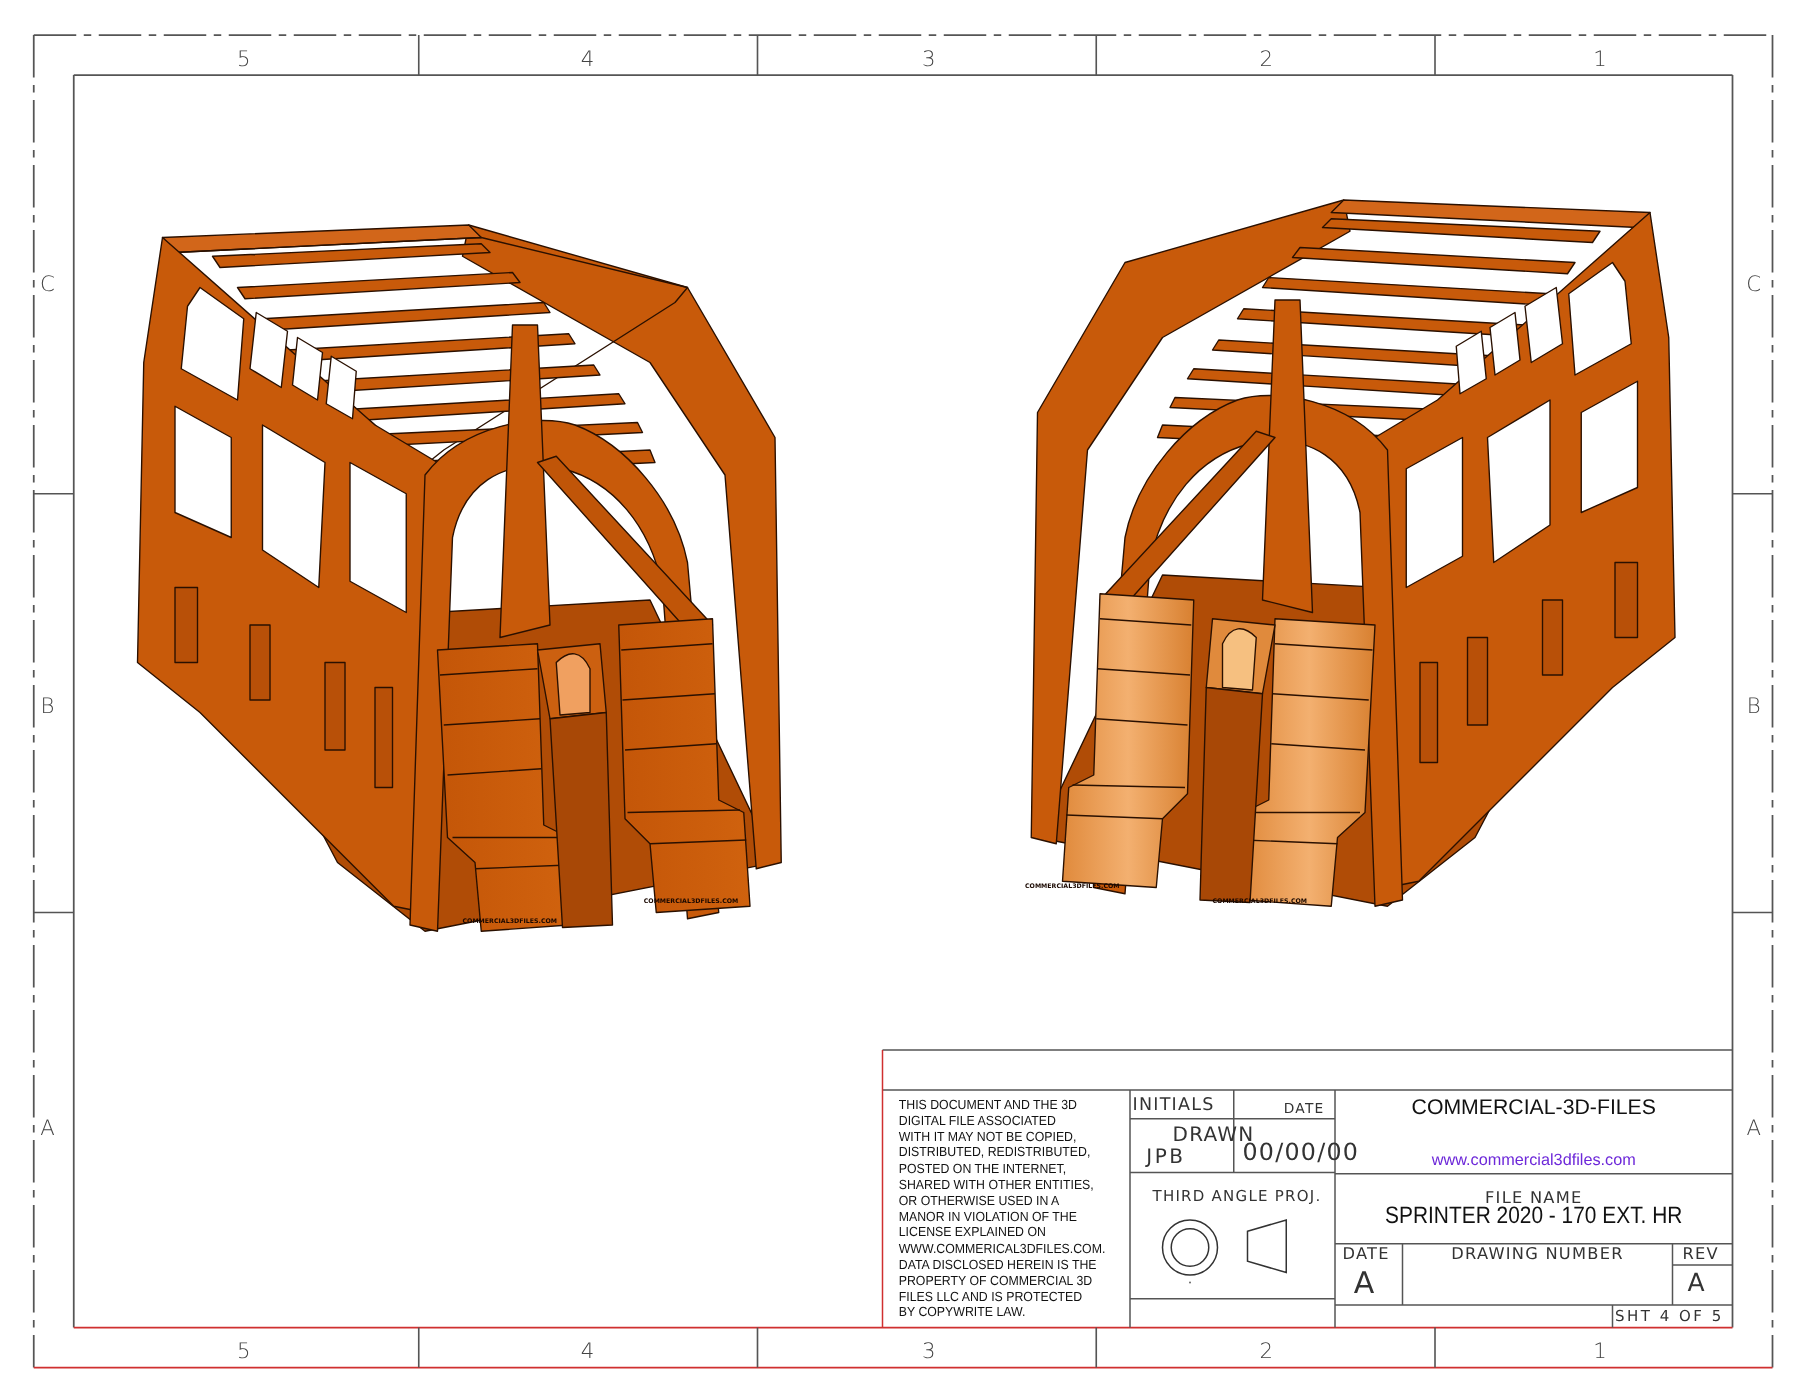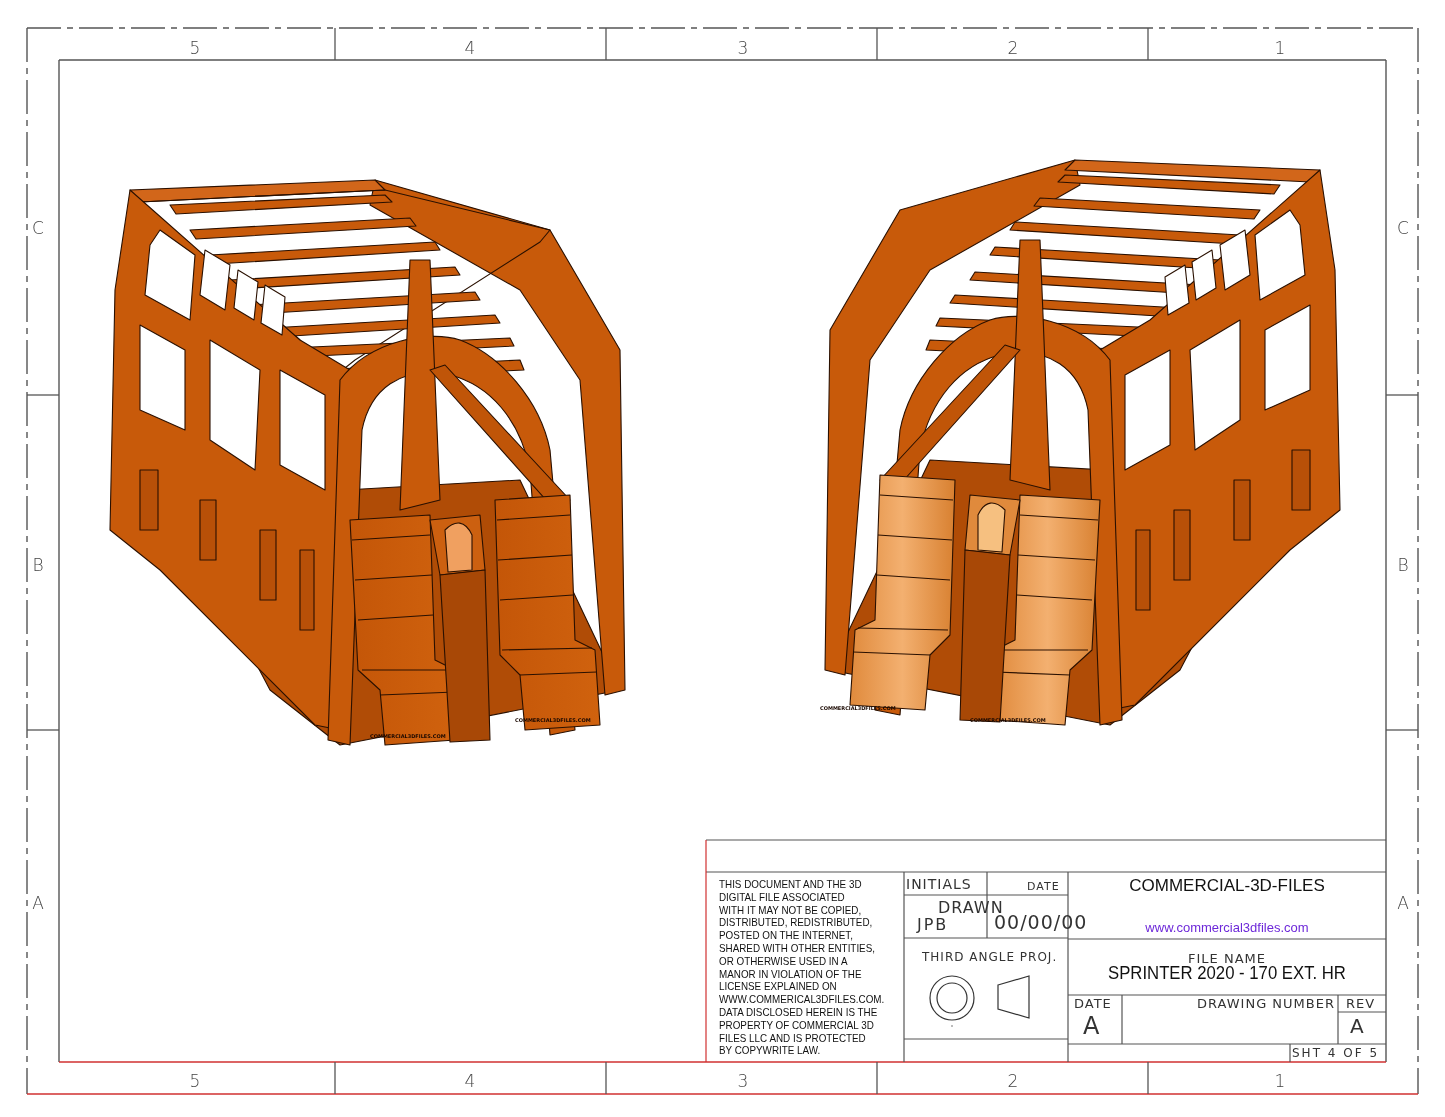--- a/index.html
+++ b/index.html
@@ -253,17 +253,17 @@
   <circle cx="32" cy="58" r="0.8" fill="#666"></circle>
 </svg>
 
 <div class="tb-text" style="left:1072px;top:876px;width:310px;text-align:center;font-size:17px;color:#111;">COMMERCIAL-3D-FILES</div>
 <div class="tb-text" style="left:1072px;top:920px;width:310px;text-align:center;font-size:13px;color:#6d28d9;">www.commercial3dfiles.com</div>
 <div class="tb-text cad" style="left:1072px;top:908px;width:310px;text-align:center;font-size:13px;margin-top:43px;">FILE NAME</div>
 <div class="tb-text" style="left:1072px;top:962px;width:310px;text-align:center;font-size:19px;color:#111;transform:scaleX(0.88);transform-origin:center top;">SPRINTER 2020 - 170 EXT. HR</div>
 
 <div class="tb-text cad" style="left:1074px;top:996px;font-size:13px;">DATE</div>
 <div class="tb-text cad" style="left:1083px;top:1012px;font-size:24px;">A</div>
-<div class="tb-text cad" style="left:1122px;top:996px;width:216px;text-align:center;font-size:13px;padding-left:36px;">DRAWING NUMBER</div>
+<div class="tb-text cad" style="left:1122px;top:996px;width:216px;text-align:center;font-size:13px;">DRAWING NUMBER</div>
 <div class="tb-text cad" style="left:1122px;top:1016px;width:216px;text-align:center;font-size:14px;"></div>
 <div class="tb-text cad" style="left:1346px;top:996px;font-size:13px;">REV</div>
 <div class="tb-text cad" style="left:1350px;top:1014px;font-size:20px;">A</div>
 <div class="tb-text cad" style="left:1292px;top:1046px;font-size:12px;letter-spacing:2px;">SHT 4 OF 5</div>
 
 </body></html>

